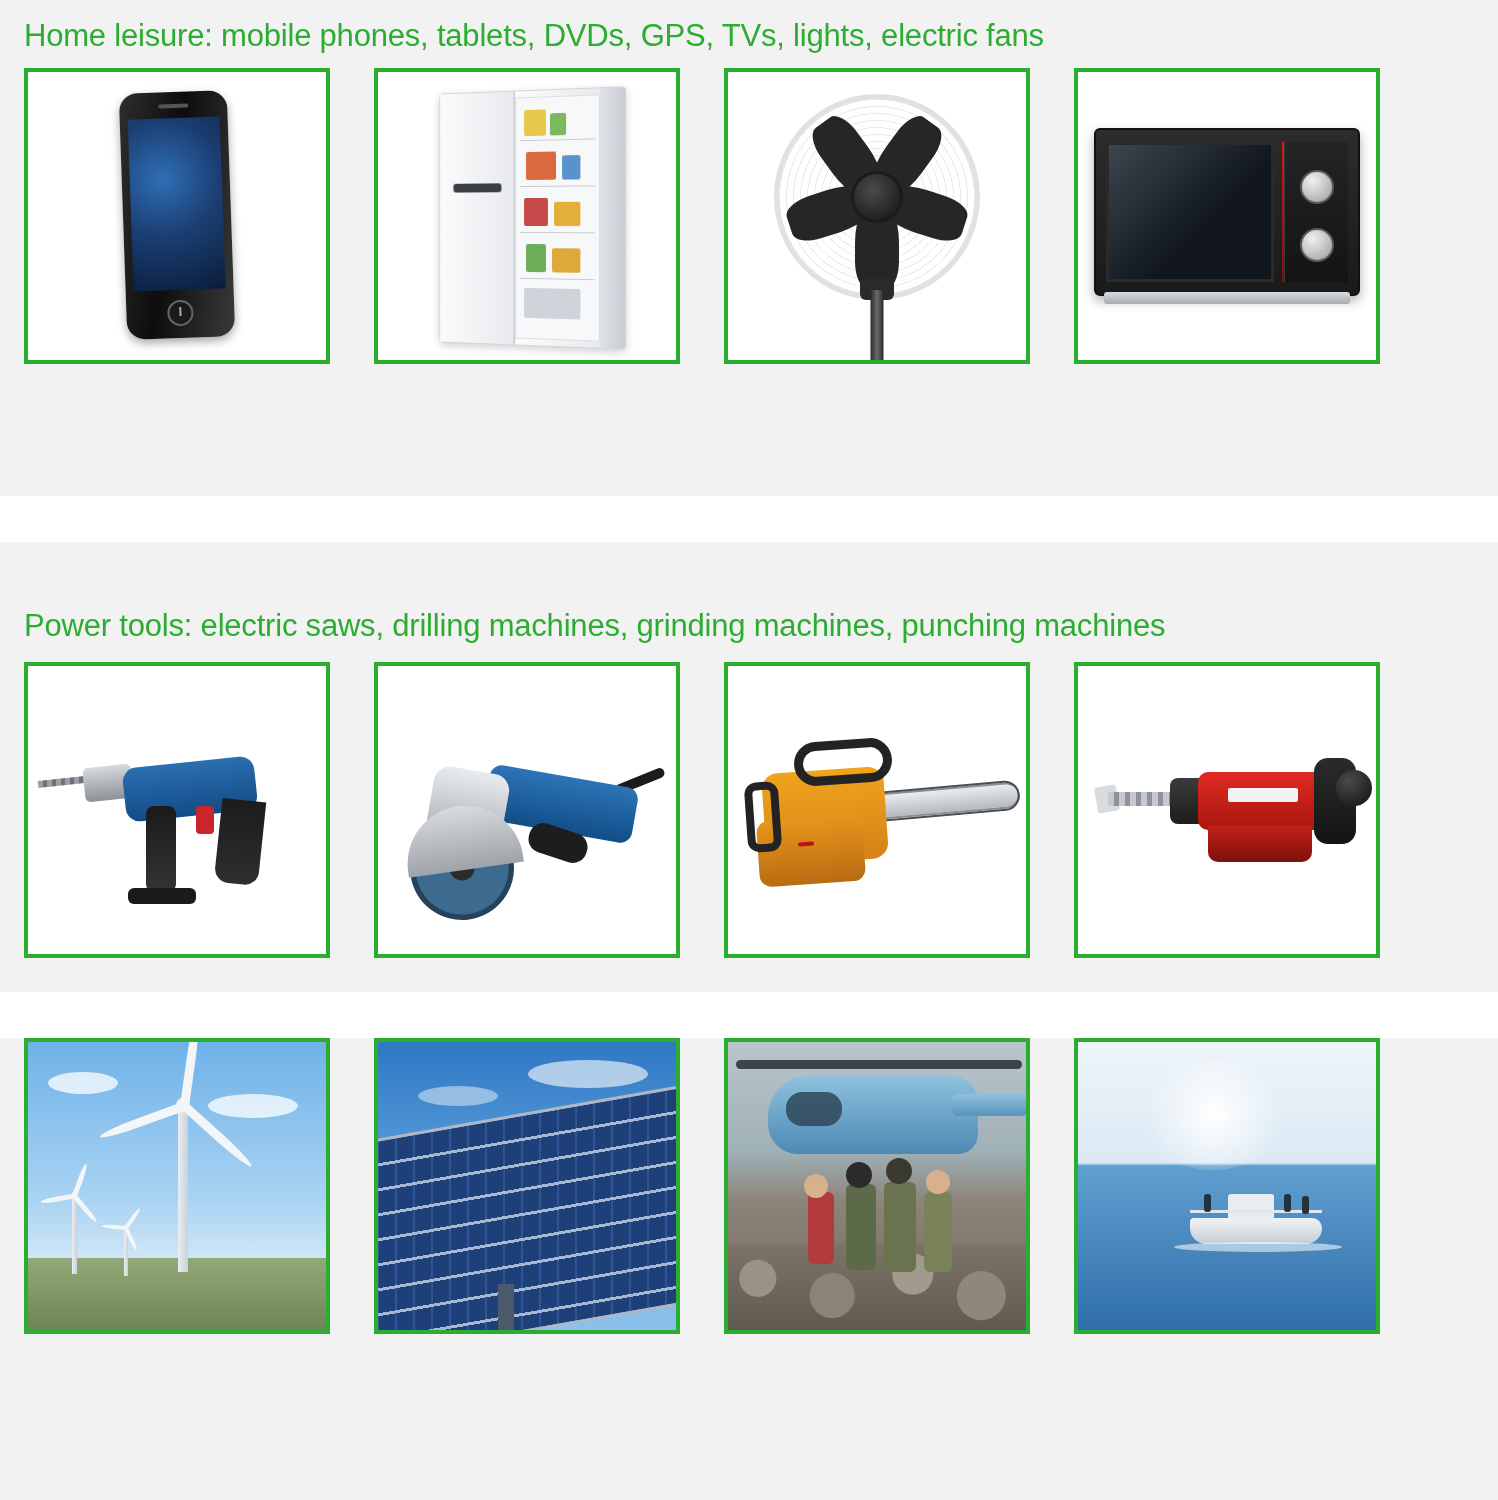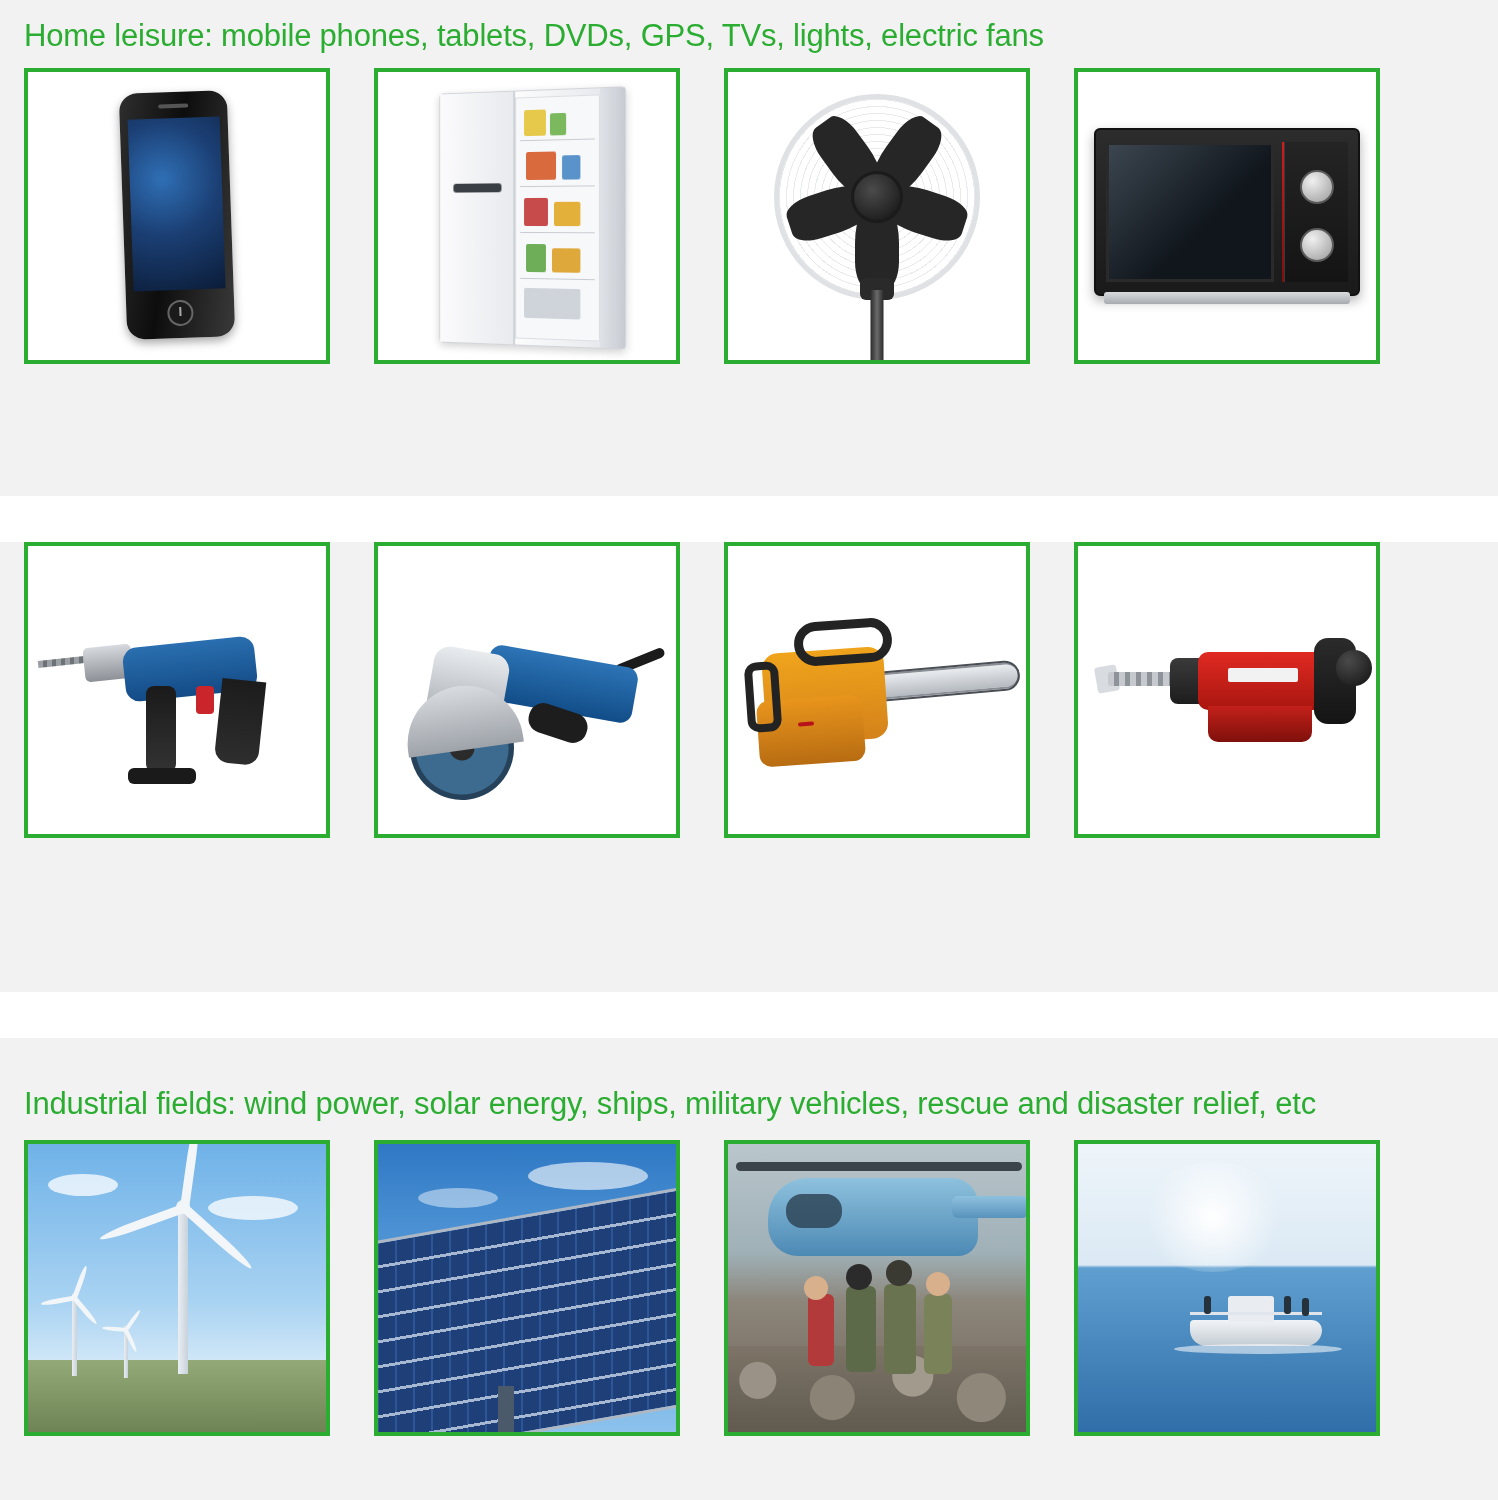--- a/index.html
+++ b/index.html
@@ -467,20 +467,23 @@
         </div>
 
       </div>
     </div>
   </div>
 
   <div class="sec-gap"></div>
 
   <div class="section" style="height:450px;">
     <div class="section-inner">
+      <div class="heading-block" style="padding-top:62px; padding-bottom:14px;">
+        <div class="heading-line">Power tools: electric saws, drilling machines, grinding machines, punching machines</div>
+      </div>
 
       <div class="tiles">
 
         <div class="tile">
           <div class="tile-inner">
             <div class="drill-bit"></div>
             <div class="drill-chuck"></div>
             <div class="drill-body"></div>
             <div class="drill-red"></div>
             <div class="drill-grip"></div>
@@ -526,23 +529,20 @@
         </div>
 
       </div>
     </div>
   </div>
 
   <div class="sec-gap"></div>
 
   <div class="section" style="height:462px;">
     <div class="section-inner">
-      <div class="heading-block" style="padding-top:44px; padding-bottom:14px;">
-        <div class="heading-line">Industrial fields: wind power, solar energy, ships, military vehicles, rescue and disaster relief, etc</div>
-      </div>
 
       <div class="tiles sec3-tiles">
 
         <div class="tile photo">
           <div class="tile-inner ph">
             <div class="sky-wind"></div>
             <div class="cloud" style="left:20px; top:30px; width:70px; height:22px;"></div>
             <div class="cloud" style="left:180px; top:52px; width:90px; height:24px;"></div>
             <div class="ground-wind"></div>
 

